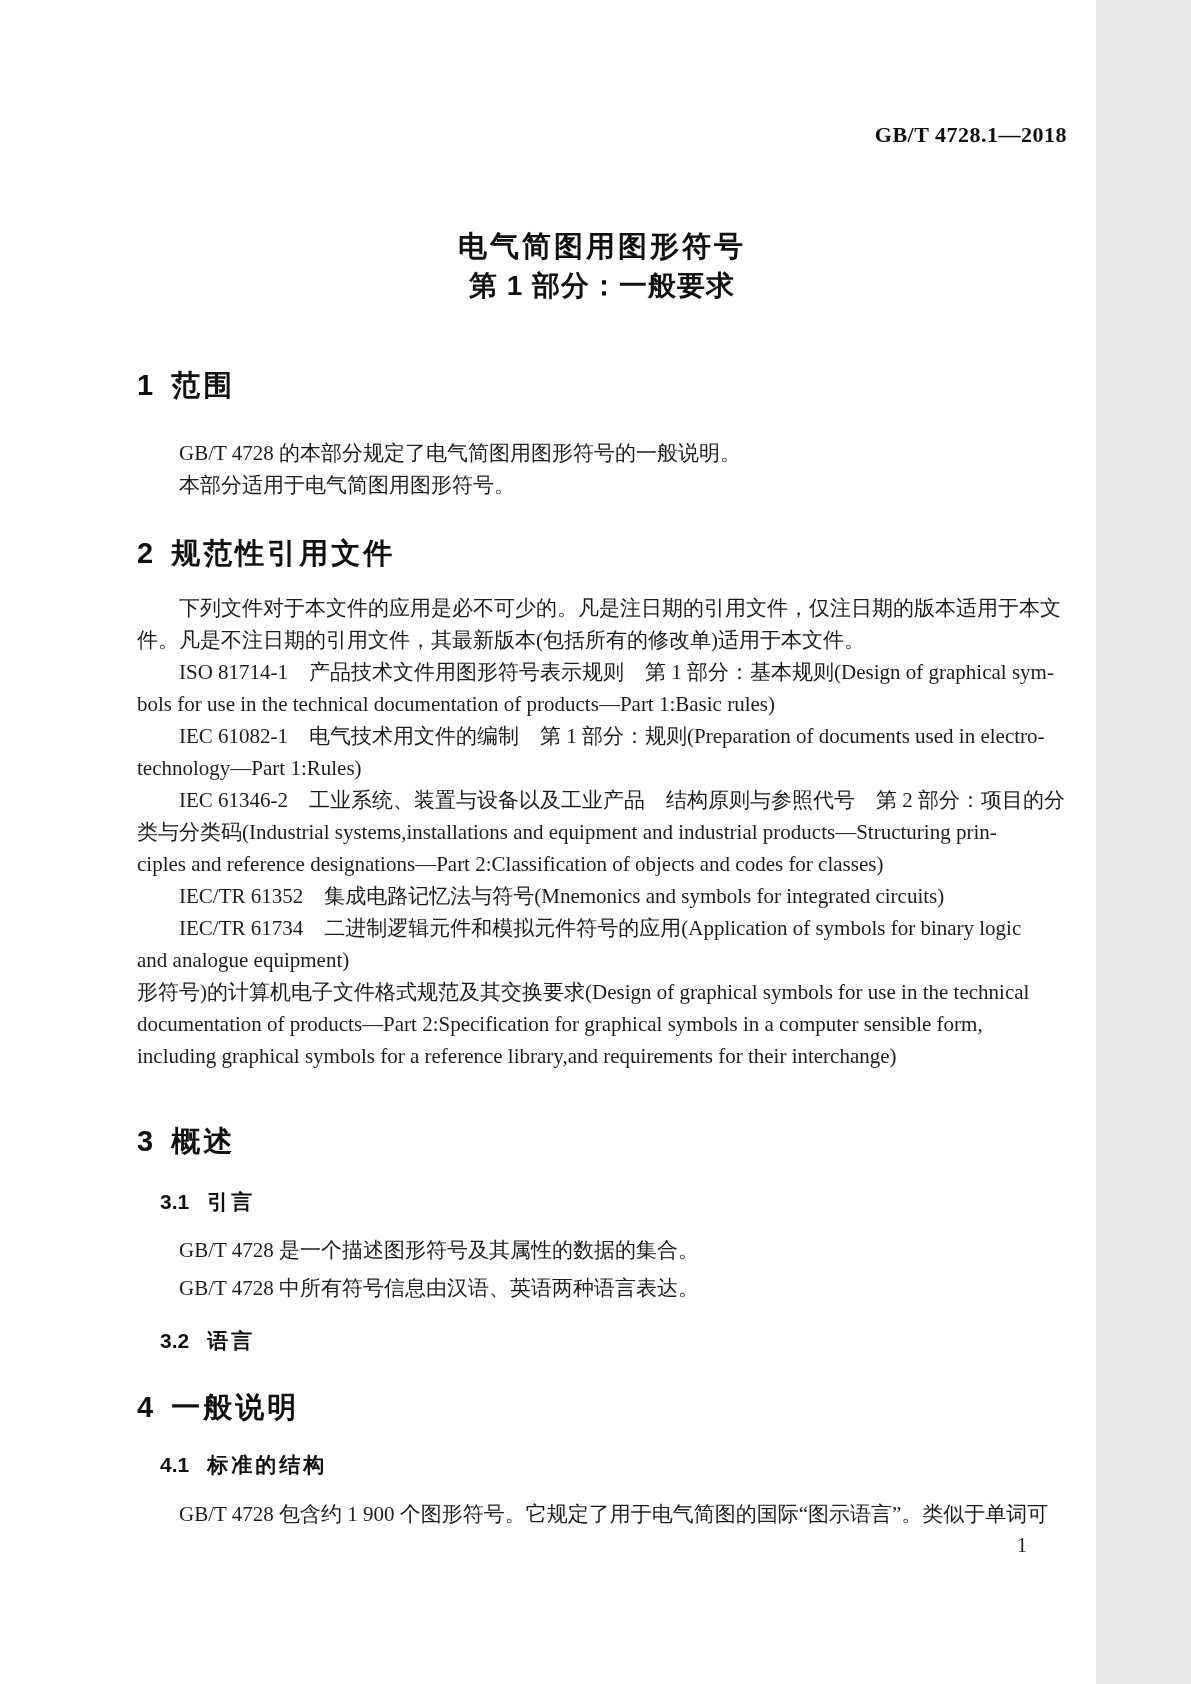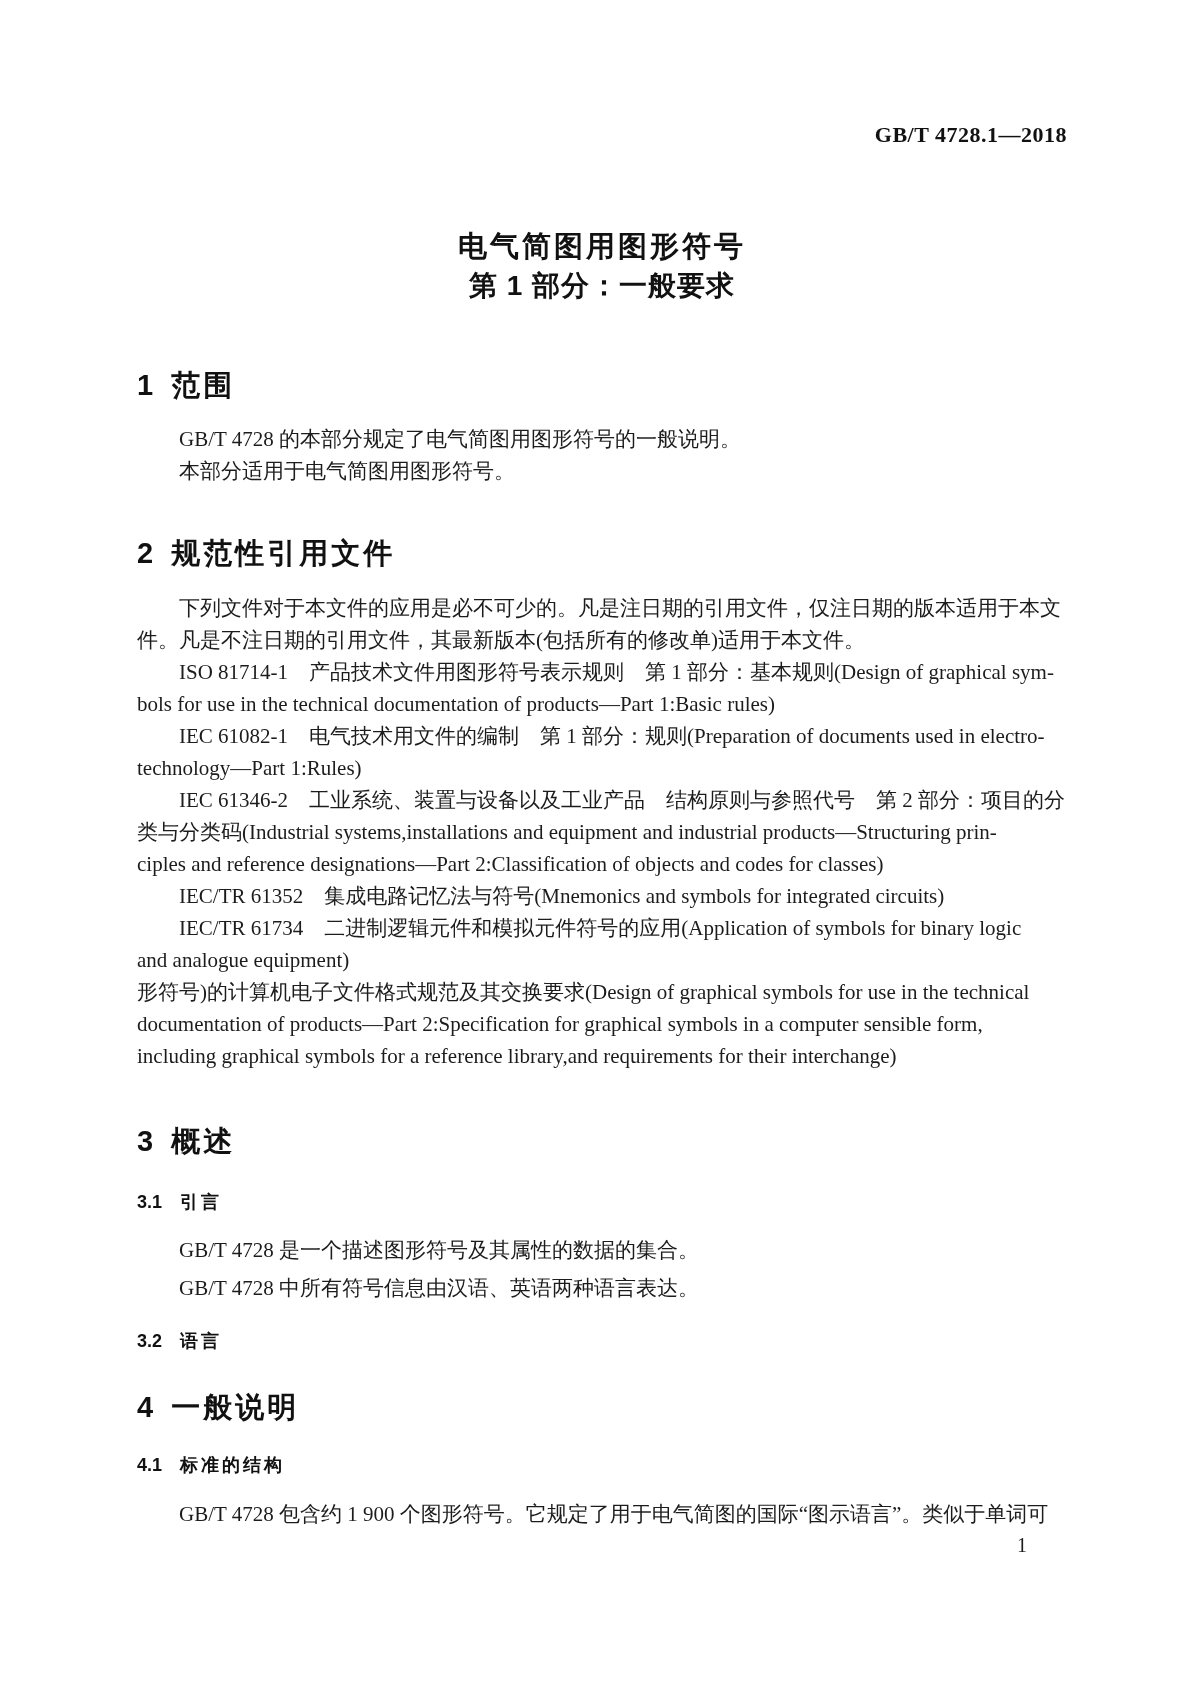--- a/index.html
+++ b/index.html
@@ -1,20 +1,20 @@
 <!DOCTYPE html>
 <html><head>
 <meta charset="utf-8">
 <style>
   * { margin: 0; padding: 0; box-sizing: border-box; }
   html, body { background: #e8e8e8; }
   body { width: 1191px; }
   .page {
     position: relative;
-    width: 1191px;
+    width: 1096px;
     height: 1684px;
     background: #ffffff;
     overflow: hidden;
     font-family: "Liberation Serif", "DejaVu Serif", serif;
     color: #1c1c1c;
   }
   .abs {
     position: absolute;
     left: 137px;
     width: 930px;
@@ -52,24 +52,25 @@
     font-family: "Liberation Sans", "DejaVu Sans", sans-serif;
     font-weight: 700;
     font-size: 29px;
     line-height: 28px;
     letter-spacing: 3px;
     color: #111;
   }
   .h-sub {
     font-family: "Liberation Sans", "DejaVu Sans", sans-serif;
     font-weight: 700;
-    font-size: 18px;
+    font-size: 21px;
     line-height: 28px;
     letter-spacing: 3px;
     color: #111;
+    margin-left: 23px;
   }
   .h-num { letter-spacing: 0; margin-right: 18px; }
   
   .para {
     font-size: 21px;
     line-height: 32px;
   }
   .line { white-space: nowrap; }
   .ind { text-indent: 42px; }
   
@@ -91,21 +92,21 @@
 
   <div class="abs doc-title">
     <div class="t1">电气简图用图形符号</div>
     <div class="t2">第 1 部分：一般要求</div>
   </div>
 
   <div class="abs h-sec" style="top:371px">
     <span class="h-num">1</span><span>范围</span>
   </div>
 
-  <div class="abs para" style="top:423px">
+  <div class="abs para" style="top:437px">
     <div class="line ind">GB/T 4728 的本部分规定了电气简图用图形符号的一般说明。</div>
     <div class="line ind">本部分适用于电气简图用图形符号。</div>
   </div>
 
   <div class="abs h-sec" style="top:539px">
     <span class="h-num">2</span><span>规范性引用文件</span>
   </div>
 
   <div class="abs para" style="top:592px">
     <div class="line ind">下列文件对于本文件的应用是必不可少的。凡是注日期的引用文件，仅注日期的版本适用于本文</div>

